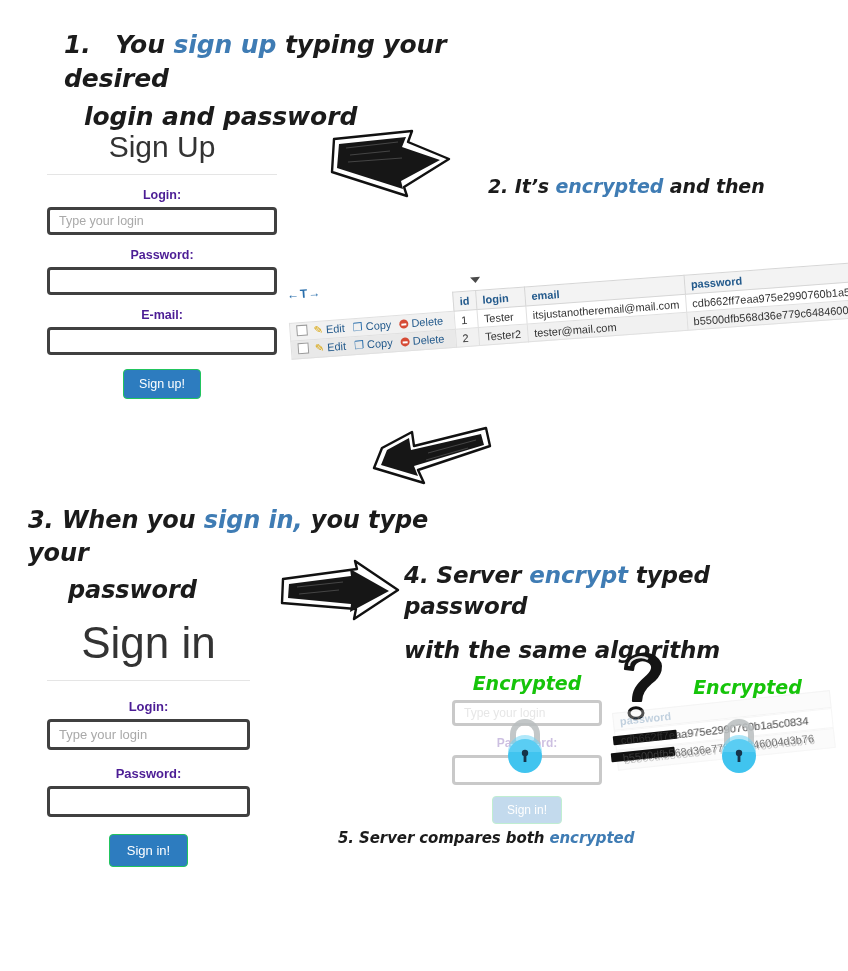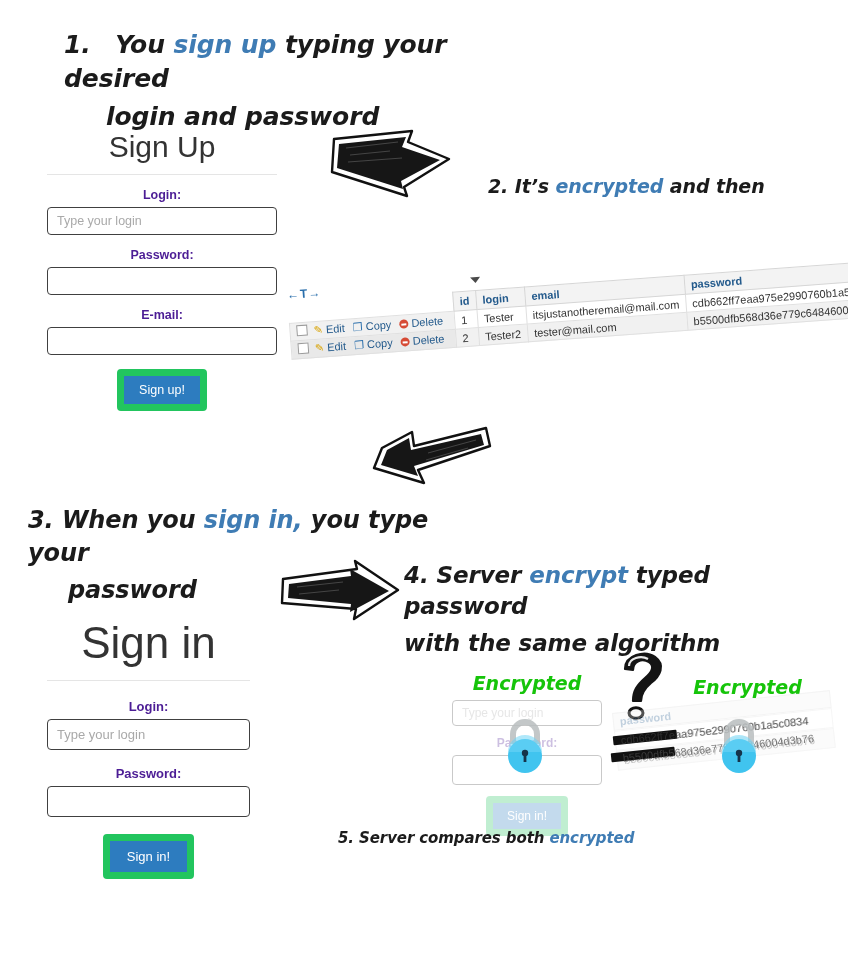--- a/index.html
+++ b/index.html
@@ -33,29 +33,29 @@
     letter-spacing:0px;
   }
   .hr{border:0;border-top:1px solid #e5e5e5;margin:0;}
   .flabel{
     display:block;text-align:center;
     font-size:12.5px;font-weight:bold;color:#4c1d95;
     margin:13px 0 5px 0;
   }
   .finput{
     display:block;box-sizing:border-box;width:100%;
-    height:28px;border:1px solid #404040;border-radius:4px;
+    height:28px;border:3px solid #404040;border-radius:4px;
     background:#fff;font-size:12.5px;color:#555;
     padding:4px 9px;outline:none;
     font-family:"Liberation Sans", sans-serif;
   }
   .finput::placeholder{color:#a9a9a9;}
   .btn{
     display:block;margin:14px auto 0 auto;
-    background:#2d7cbf;border:7px solid #22c55e;border-radius:4px;
+    background:#2d7cbf;border:1px solid #22c55e;border-radius:4px;
     color:#fff;font-size:12.5px;padding:7px 15px;cursor:pointer;
     font-family:"Liberation Sans", sans-serif;
   }
 
   
   .dbwrap{
     transform-origin:0 0;
     font-family:"Liberation Sans", sans-serif;
   }
   table.db{border-collapse:collapse;background:#fff;}
@@ -104,21 +104,21 @@
 
   
   .arrow svg{display:block;}
 </style>
 </head>
 <body>
 
 <div class="abs step" style="left:64px;top:28px;width:470px;font-size:25px;">
   <span>1.</span>
   <span style="display:inline-block;width:16px;"></span><span>You </span><span class="hl">sign up</span><span> typing your desired</span>
-  <div style="margin-left:42px;margin-top:4px;">login and password</div>
+  <div style="margin-left:20px;margin-top:4px;">login and password</div>
 </div>
 
 <div class="abs form-card" style="left:47px;top:130px;">
   <div class="form-title" style="font-size:30px;padding-bottom:10px;">Sign Up</div>
   <hr class="hr">
 
   <label class="flabel">Login:</label>
   <input class="finput" type="text" placeholder="Type your login" style="">
 
   <label class="flabel">Password:</label>
@@ -221,21 +221,21 @@
       <path d="M12 27 L74 19 L73 12 L112 34 L73 55 L74 47 L11 41 Z" fill="#161616" stroke="none"></path>
       <path d="M20 30 L66 25 M22 37 L62 33" stroke="#ffffff" stroke-width="0.8" opacity="0.25"></path>
     </g>
   </svg>
 </div>
 
 <div class="abs step" style="left:404px;top:560px;width:410px;font-size:23px;">
   <div>
     <span>4.</span><span> Server </span><span class="hl">encrypt</span><span> typed password</span>
   </div>
-  <div style="margin-top:5px;">with the same algorithm</div>
+  <div style="margin-top:12px;">with the same algorithm</div>
 </div>
 
 <div class="abs form-card" style="left:47px;top:618px;width:203px;">
   <div class="form-title" style="font-size:44px;padding-bottom:12px;">Sign in</div>
   <hr class="hr">
 
   <label class="flabel" style="font-size:13px;margin-top:18px;">Login:</label>
   <input class="finput" style="height: 31px; font-size: 13px;" type="text" placeholder="Type your login">
 
   <label class="flabel" style="font-size:13px;margin-top:16px;">Password:</label>

